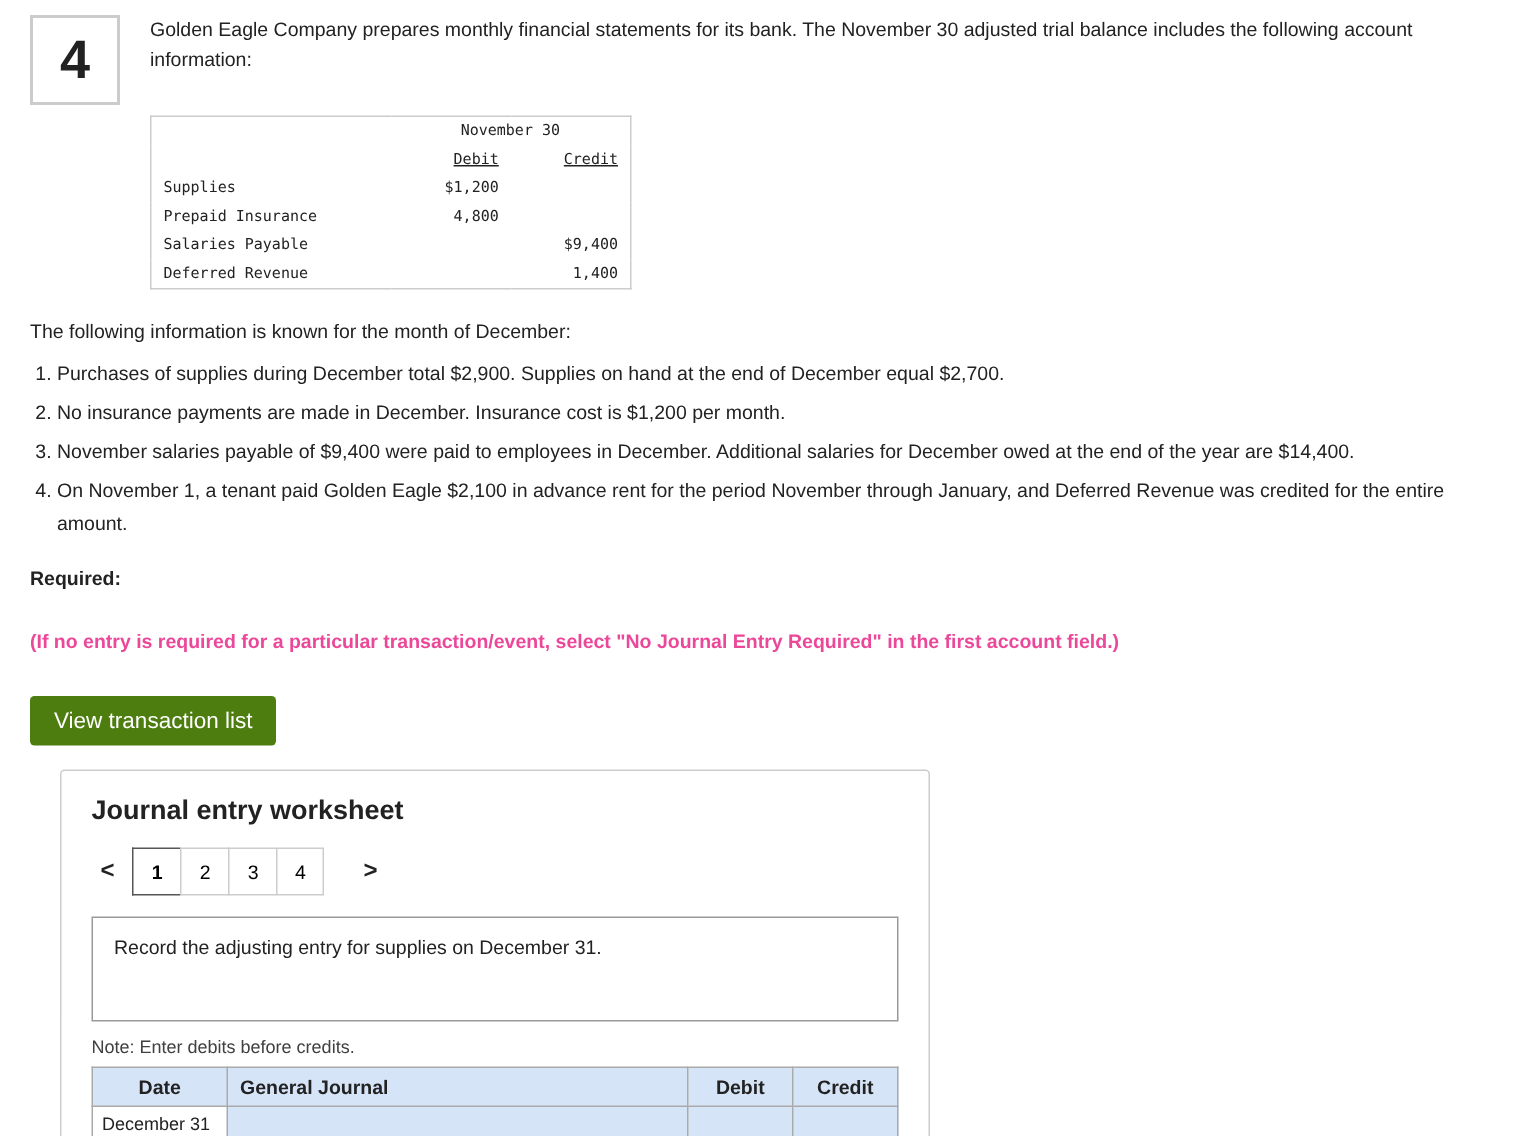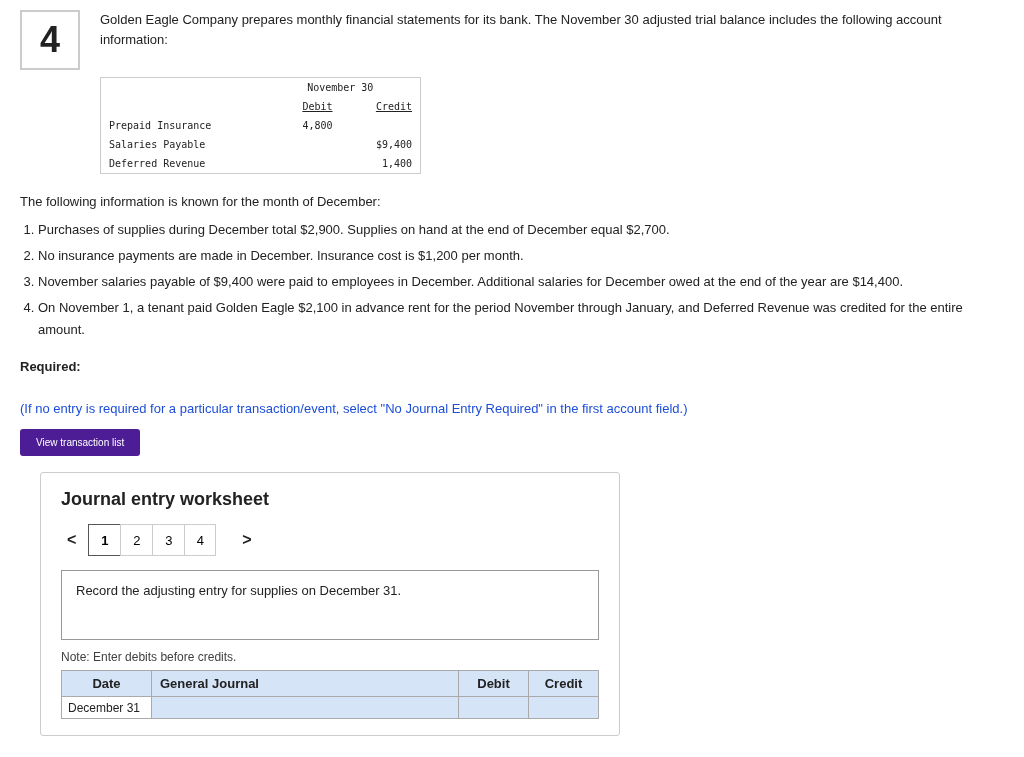--- a/index.html
+++ b/index.html
@@ -63,41 +63,41 @@
     .info-list {
       margin: 10px 0 10px 18px;
       line-height: 1.7;
     }
     .info-list li {
       margin-bottom: 4px;
       list-style-type: decimal;
     }
     .required-section {
       margin-top: 16px;
-      margin-bottom: 10px;
+      margin-bottom: 26px;
       line-height: 1.6;
     }
     .required-section .required-label {
       font-weight: bold;
     }
     .required-section .required-note {
-      color: #1d4ed8;
-      font-weight: normal;
+      color: #ec4899;
+      font-weight: bold;
       text-align: center;
     }
     .following-info {
       margin-bottom: 8px;
       font-size: 13px;
     }
     .view-transaction-btn {
-      background: #4c1d95;
+      background: #4d7c0f;
       color: #fff;
       border: none;
       padding: 8px 16px;
-      font-size: 10px;
+      font-size: 15px;
       cursor: pointer;
       border-radius: 3px;
       margin-bottom: 16px;
     }
     .worksheet-container {
       border: 1.5px solid #ccc;
       border-radius: 3px;
       padding: 16px 20px;
       max-width: 580px;
       margin-left: 20px;
@@ -221,20 +221,25 @@
     <table class="trial-balance-table">
       <tbody>
           <tr class="header-row">
         <th style="text-align:left; width:160px;"></th>
         <th colspan="2">November 30</th>
       </tr>
       <tr class="subheader-row">
         <th></th>
         <th style="text-align:right; width:80px;">Debit</th>
         <th style="text-align:right; width:80px; text-decoration:underline;">Credit</th>
+      </tr>
+      <tr>
+        <td class="label">Supplies</td>
+        <td class="debit">$1,200</td>
+        <td class="credit"></td>
       </tr>
       <tr>
         <td class="label">Prepaid Insurance</td>
         <td class="debit">4,800</td>
         <td class="credit"></td>
       </tr>
       <tr>
         <td class="label">Salaries Payable</td>
         <td class="debit"></td>
         <td class="credit">$9,400</td>

